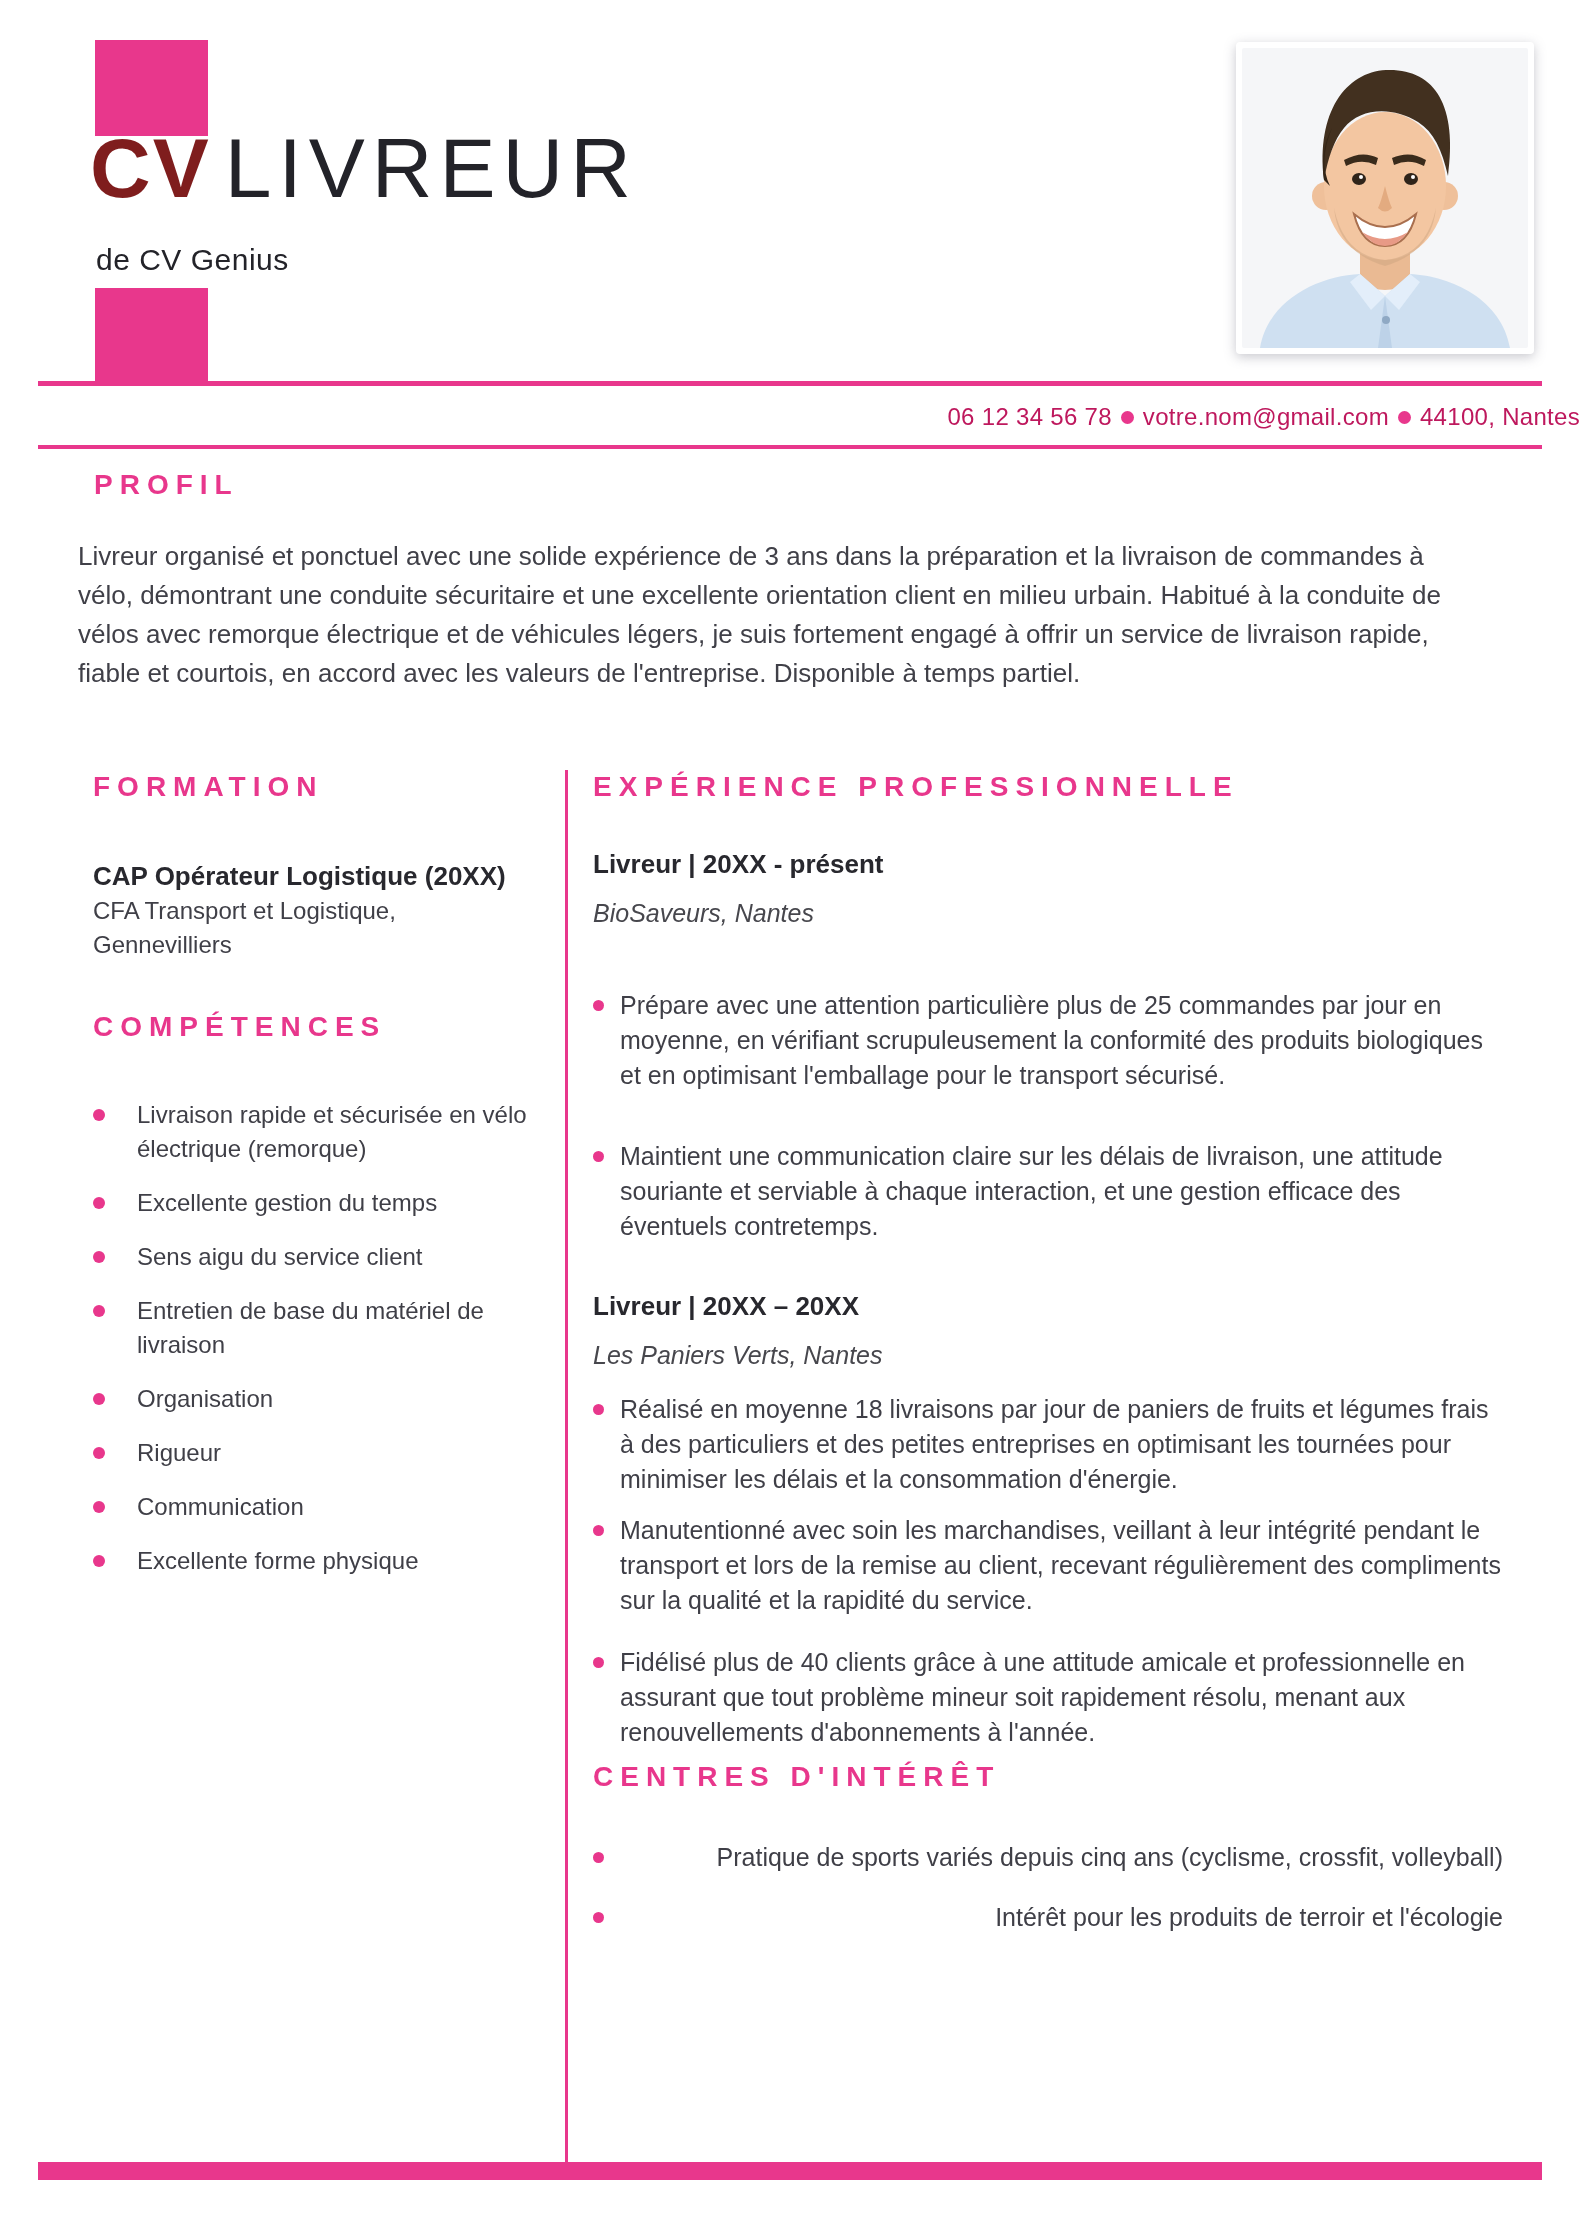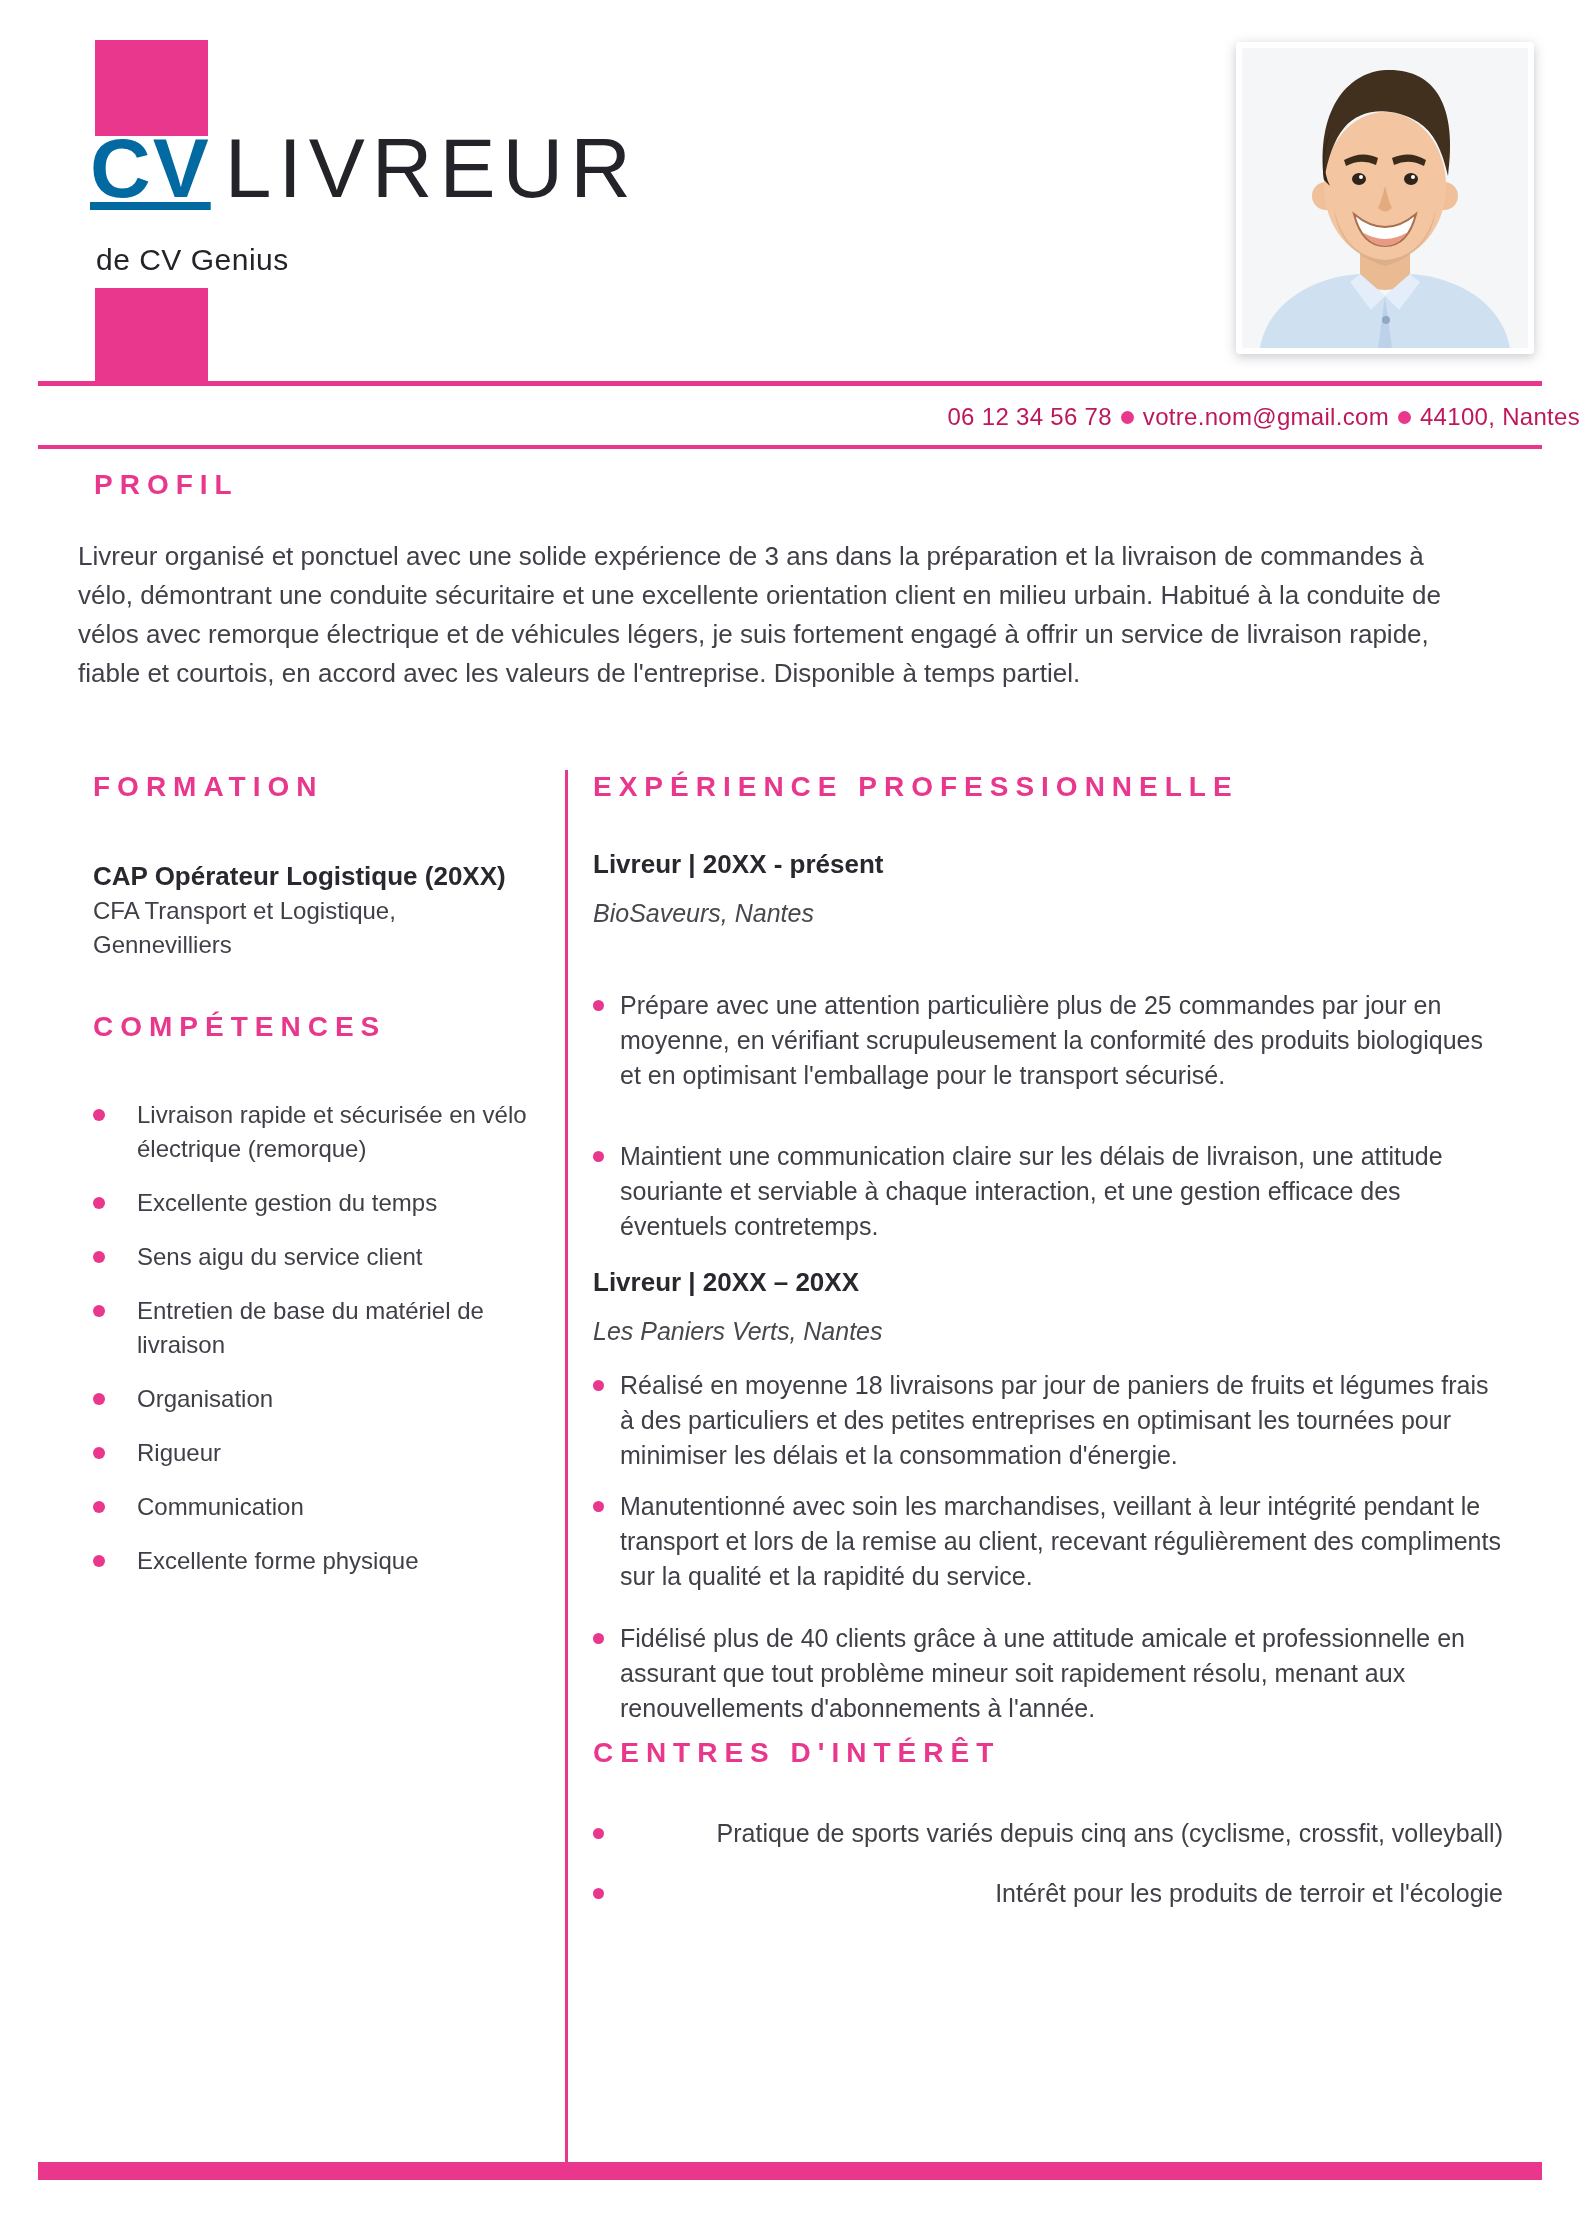--- a/index.html
+++ b/index.html
@@ -7,21 +7,21 @@
     width:1580px;height:2235px;position:relative;overflow:hidden;
     font-family:"Liberation Sans", sans-serif;color:#3f3f47;
     -webkit-font-smoothing:antialiased;
   }
   .abs{position:absolute;}
   
   .sq{background:#e8378c;}
   .sq-top{left:95px;top:40px;width:113px;height:96px;}
   .sq-mid{left:95px;top:288px;width:113px;height:97px;}
   .title{left:90px;top:126px;font-size:84px;line-height:1;white-space:nowrap;}
-  .title .cv{color:#0369a1;font-weight:800;letter-spacing:2px;text-decoration:underline;}
+  .title .cv{color:#7f1d1d;font-weight:800;letter-spacing:2px;}
   .title .rest{color:#232329;font-weight:300;letter-spacing:7px;margin-left:14px;text-align:right;}
   .subtitle{left:96px;top:243px;font-size:30px;color:#232329;letter-spacing:.5px;}
   .photo{
     left:1236px;top:42px;width:286px;height:300px;background:#ffffff;
     padding:6px;border-radius:4px;box-shadow:0 3px 12px rgba(110,110,125,.38);
   }
   .photo svg{display:block;border-radius:2px;}
   .rule{background:#e8378c;}
   .rule-top{left:38px;top:381px;width:1504px;height:5px;}
   .rule-bottom{left:38px;top:445px;width:1504px;height:4px;}
@@ -48,21 +48,21 @@
   .h-comp{margin-top:50px;}
   ul.blist{list-style:none;margin:0;padding:0;}
   ul.skills{margin-top:56px;}
   ul.skills li{position:relative;padding-left:44px;font-size:24px;line-height:34px;color:#3f3f47;}
   ul.skills li + li{margin-top:20px;}
   .b-dot{position:absolute;left:0;top:11px;width:12px;height:12px;border-radius:50%;background:#e8378c;}
   
   .job-title{font-size:26px;font-weight:700;color:#28282e;line-height:36px;}
   .job-company{font-size:25px;font-style:italic;color:#47474d;line-height:34px;margin-top:14px;}
   .mt-job1{margin-top:44px;}
-  .mt-job2{margin-top:20px;}
+  .mt-job2{margin-top:44px;}
   ul.jobbul{margin-top:58px;}
   ul.jobbul2{margin-top:20px;}
   ul.jobbul li,ul.jobbul2 li,ul.interests li{
     position:relative;padding-left:27px;font-size:25px;line-height:35px;color:#3f3f47;
   }
   ul.jobbul li .b-dot,ul.jobbul2 li .b-dot,ul.interests li .b-dot{top:12px;width:11px;height:11px;}
   ul.jobbul li + li{margin-top:14px;}
   .m46{margin-top:46px !important;}
   ul.jobbul2 li + li{margin-top:16px;}
   .m27{margin-top:27px !important;}

